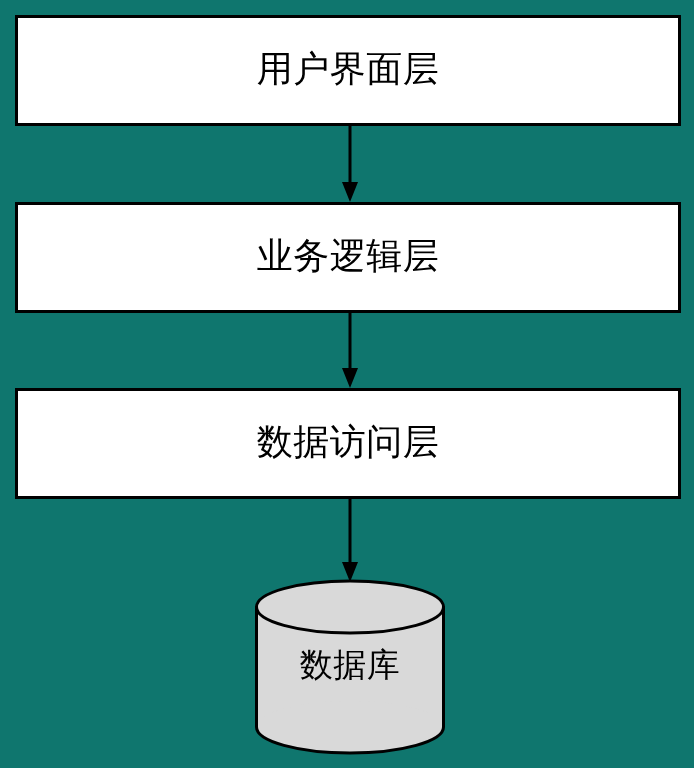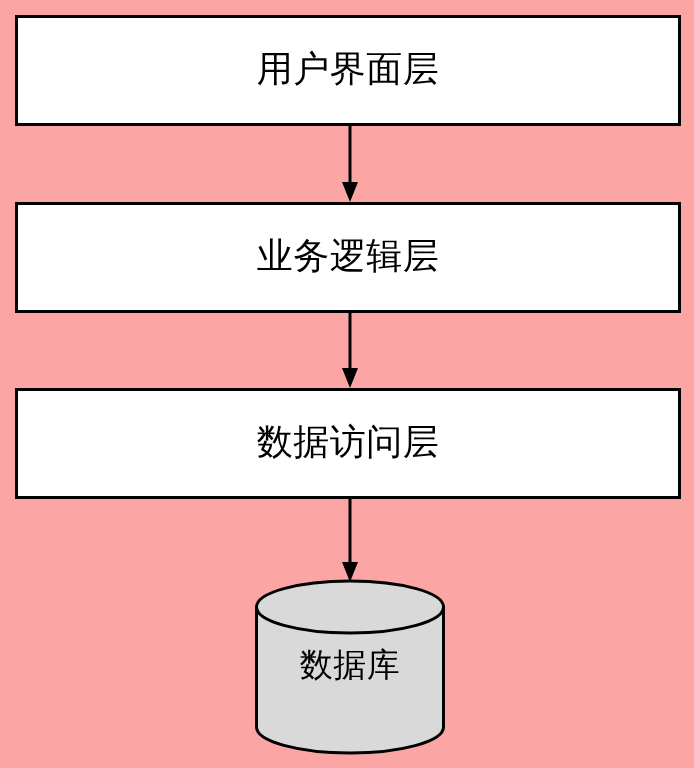--- a/index.html
+++ b/index.html
@@ -7,21 +7,21 @@
     padding: 0;
     background: #ffffff;
   }
   body {
     font-family: "DejaVu Sans", "Liberation Sans", sans-serif;
   }
   #diagram-root {
     position: relative;
     width: 694px;
     height: 768px;
-    background: #fca5a5;
+    background: #0f766e;
     overflow: hidden;
   }
   #diagram-svg {
     position: absolute;
     top: 0;
     left: 0;
     display: block;
   }
   .node-box {
     fill: #ffffff;

